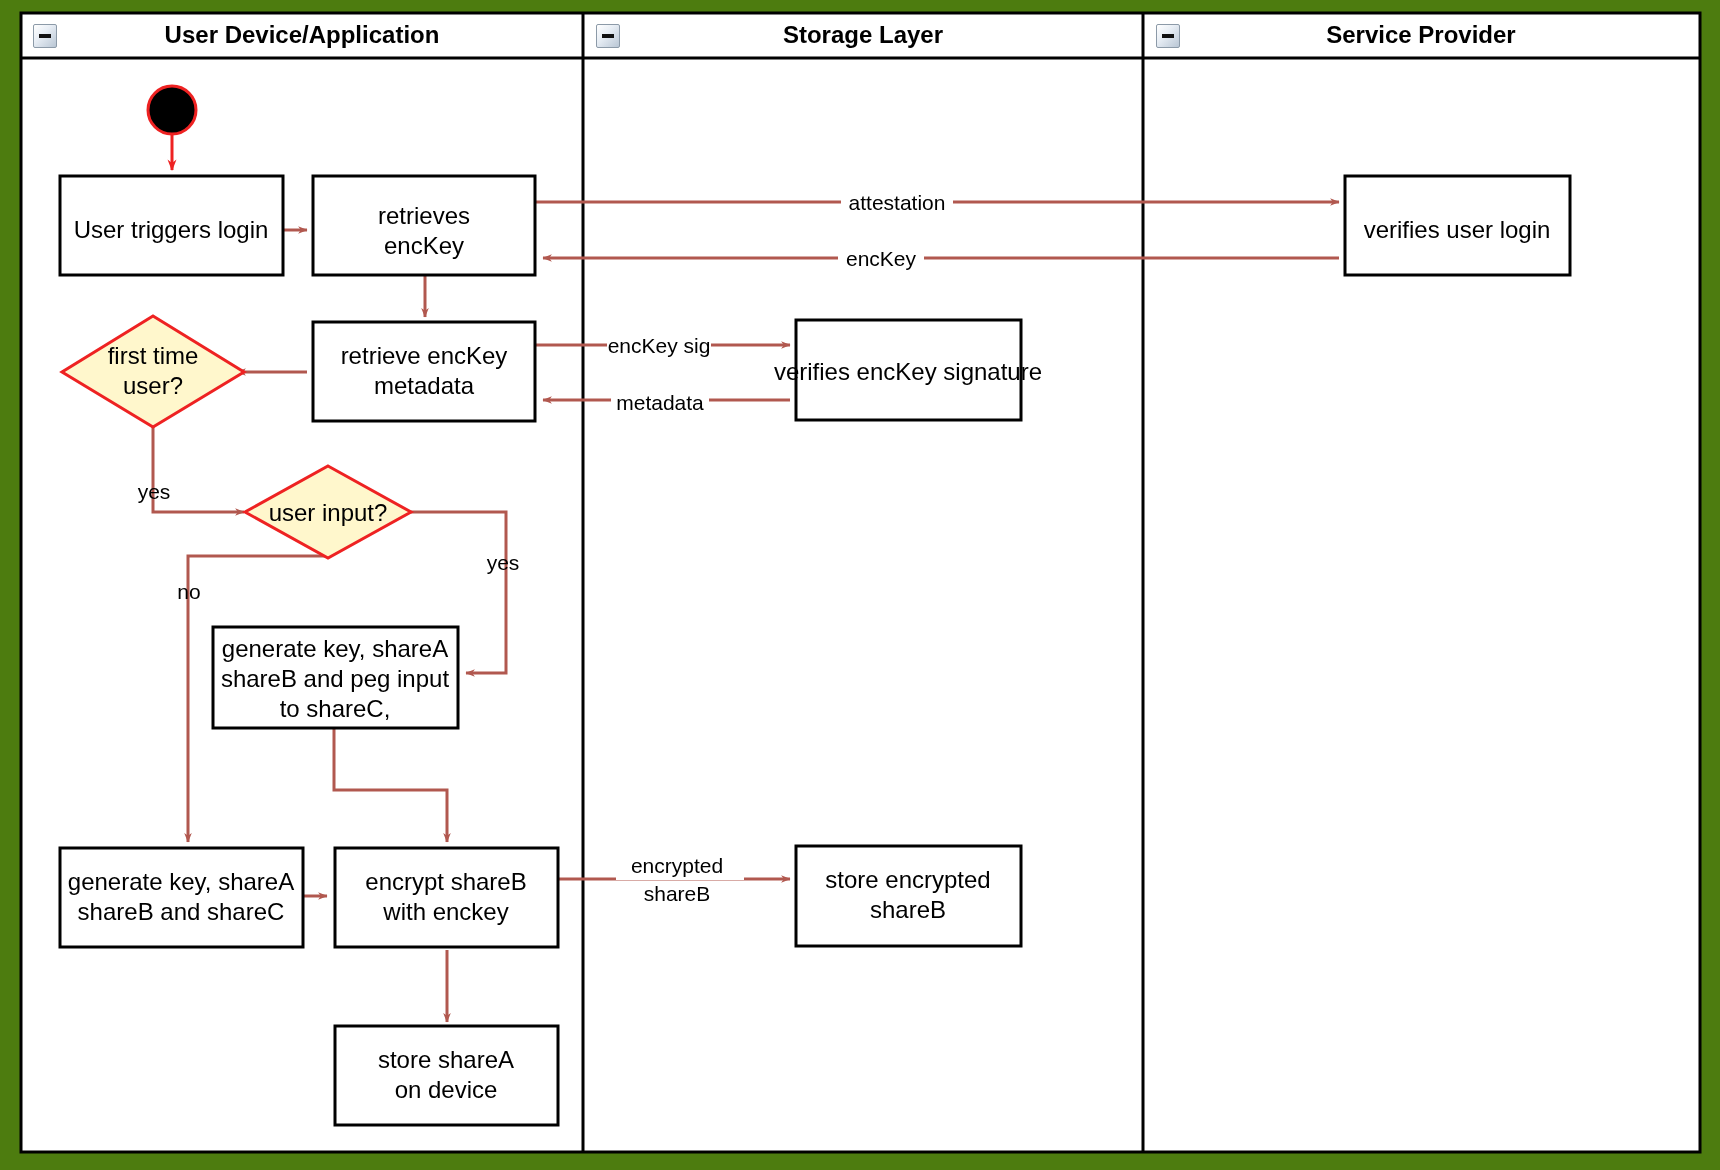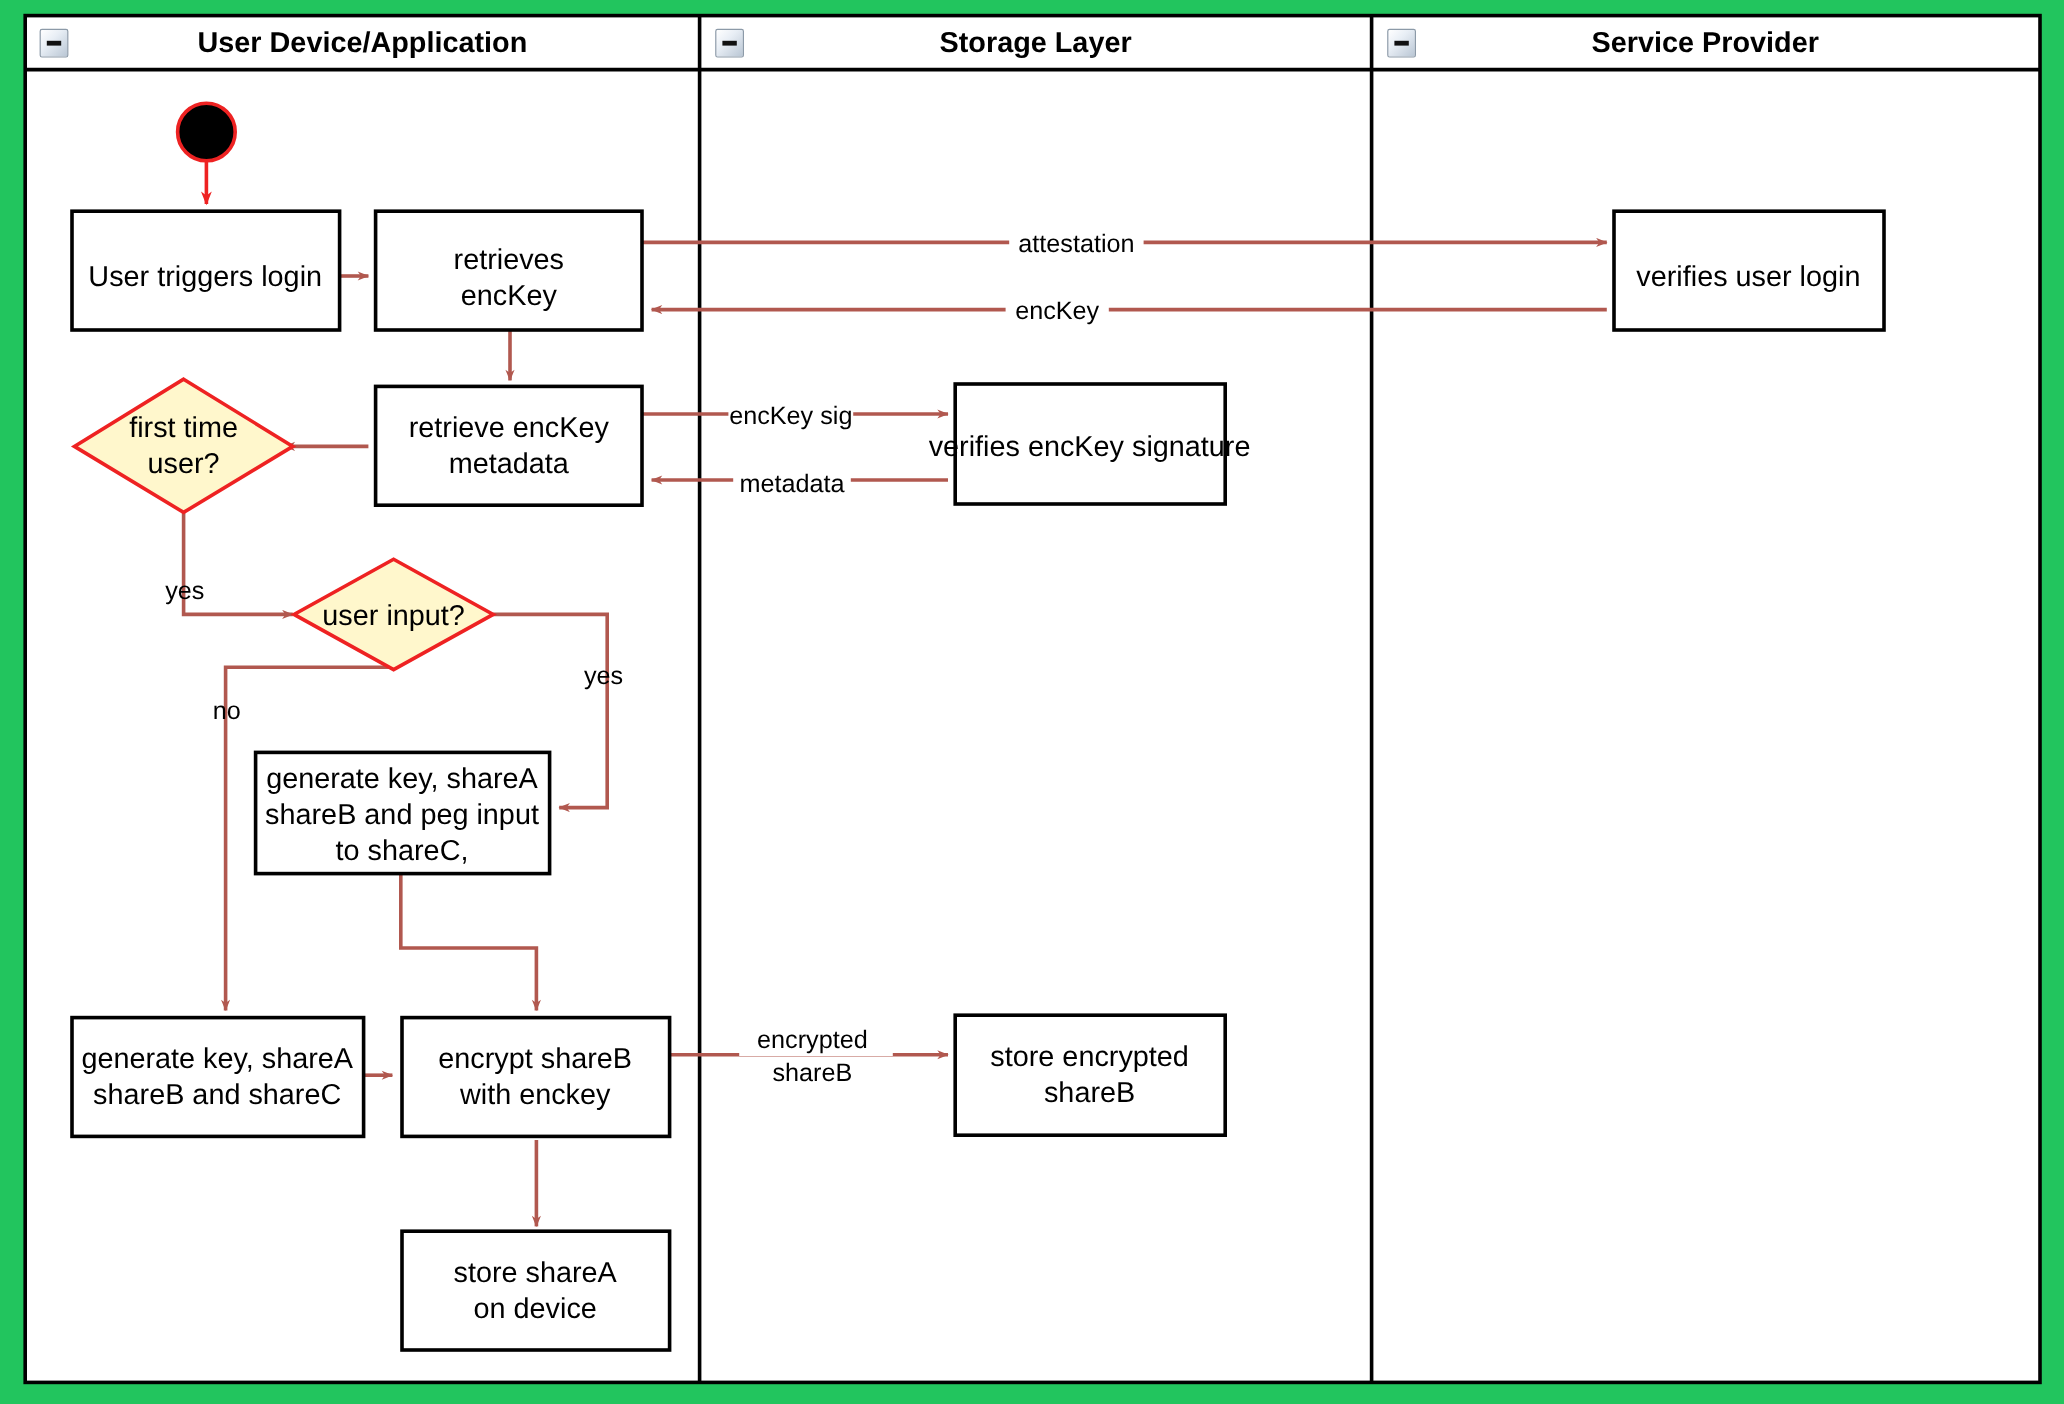--- a/index.html
+++ b/index.html
@@ -7,21 +7,21 @@
     padding: 0;
     background: #ffffff;
   }
   body {
     font-family: "Liberation Sans", sans-serif;
   }
   #canvas {
     position: relative;
     width: 1720px;
     height: 1170px;
-    background: #22c55e;
+    background: #4d7c0f;
     overflow: hidden;
   }
   svg.layer {
     position: absolute;
     left: 0;
     top: 0;
     width: 1720px;
     height: 1170px;
   }
   .lane-title {

